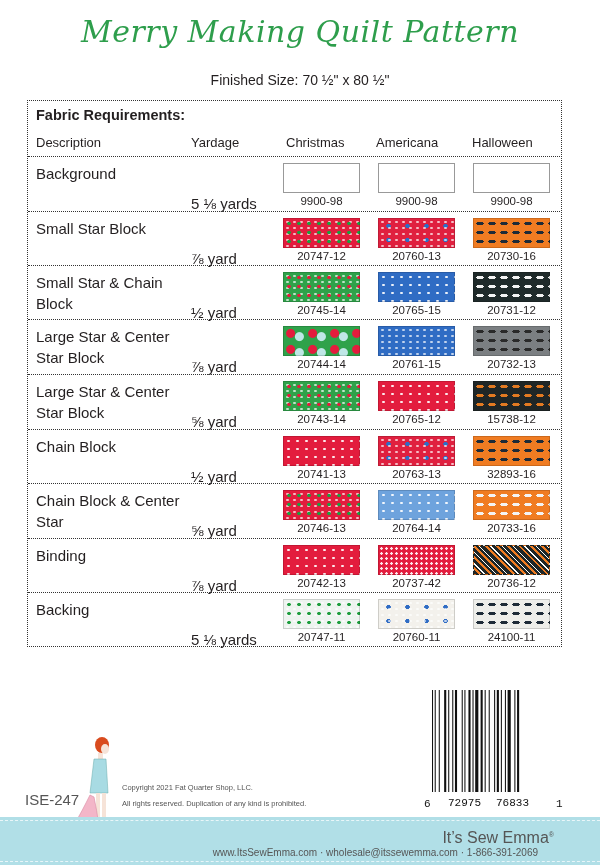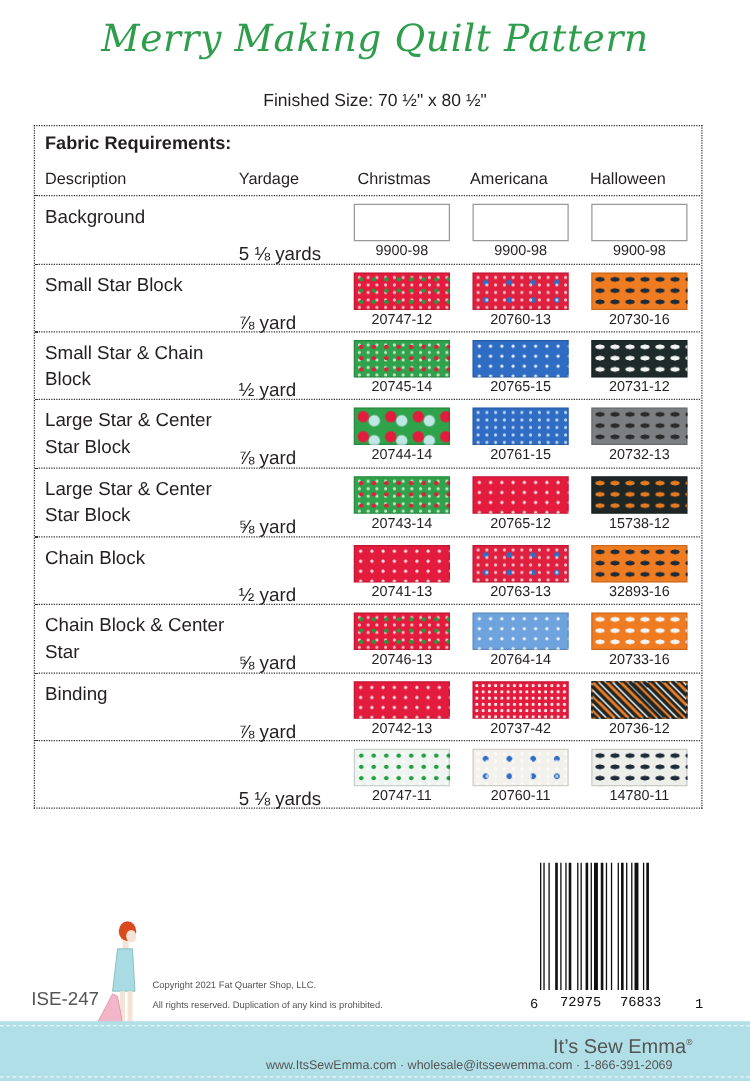--- a/index.html
+++ b/index.html
@@ -149,27 +149,28 @@
         <div class="desc">Binding</div>
     <div class="yard">⅞ yard</div>
         <div class="swatch" style="left: 255px; background-color: rgb(227, 28, 61); background-size: 9px 8px; background-image: radial-gradient(circle, rgba(255, 255, 255, 0.9) 1px, transparent 1.5px);"></div>
       <div class="code" style="left:255px">20742-13</div>
         <div class="swatch" style="left: 350px; background-color: rgb(227, 28, 61); background-size: 5px 5px; background-image: radial-gradient(circle, rgba(255, 255, 255, 0.9) 1px, transparent 1.5px);"></div>
       <div class="code" style="left:350px">20737-42</div>
         <div class="swatch" style="left: 445px; background-color: rgb(31, 38, 38); background-image: repeating-linear-gradient(45deg, rgb(31, 38, 38) 0px, rgb(31, 38, 38) 3px, rgb(240, 124, 34) 3px, rgb(240, 124, 34) 5px, rgb(31, 38, 38) 5px, rgb(31, 38, 38) 7px, rgb(255, 255, 255) 7px, rgb(255, 255, 255) 8px);"></div>
       <div class="code" style="left:445px">20736-12</div>
       </div>
       <div class="row" style="top: 491px; height: 55px;">
+        <div class="desc">Backing</div>
     <div class="yard">5 ⅛ yards</div>
         <div class="swatch" style="left: 255px; background-color: rgb(238, 244, 240); background-size: 10px 9px, 7px 6px; background-image: radial-gradient(circle, rgb(31, 158, 63) 1.5px, transparent 2px), radial-gradient(circle, rgba(255, 255, 255, 0.7) 1px, transparent 1.5px);"></div>
       <div class="code" style="left:255px">20747-11</div>
         <div class="swatch" style="left: 350px; background-color: rgb(243, 241, 236); background-size: 7px 6px, 19px 14px; background-image: radial-gradient(circle, rgba(255, 255, 255, 0.7) 1px, transparent 1.5px), radial-gradient(circle, rgb(47, 108, 196) 2px, transparent 2.5px);"></div>
       <div class="code" style="left:350px">20760-11</div>
         <div class="swatch" style="left: 445px; background-color: rgb(238, 238, 234); background-size: 12px 9px; background-image: radial-gradient(4px 2px, rgb(30, 43, 56) 90%, transparent 100%);"></div>
-      <div class="code" style="left:445px">14780-11</div>
+      <div class="code" style="left:445px">24100-11</div>
       </div>
     </div>
 </div>
 
 <svg class="illustration" viewBox="0 0 80 125">
   <ellipse cx="62" cy="10" rx="7" ry="8" fill="#d94b1e"></ellipse>
   <ellipse cx="65" cy="14" rx="4" ry="5" fill="#f6e3d8"></ellipse>
   <rect x="58" y="18" width="5" height="6" fill="#f6e3d8"></rect>
   <path d="M54 24 L66 24 L68 58 L50 58 Z" fill="#a8dbe3" stroke="#6aa" stroke-width="0.5"></path>
   <rect x="56" y="58" width="4" height="30" fill="#f6e3d8"></rect>

